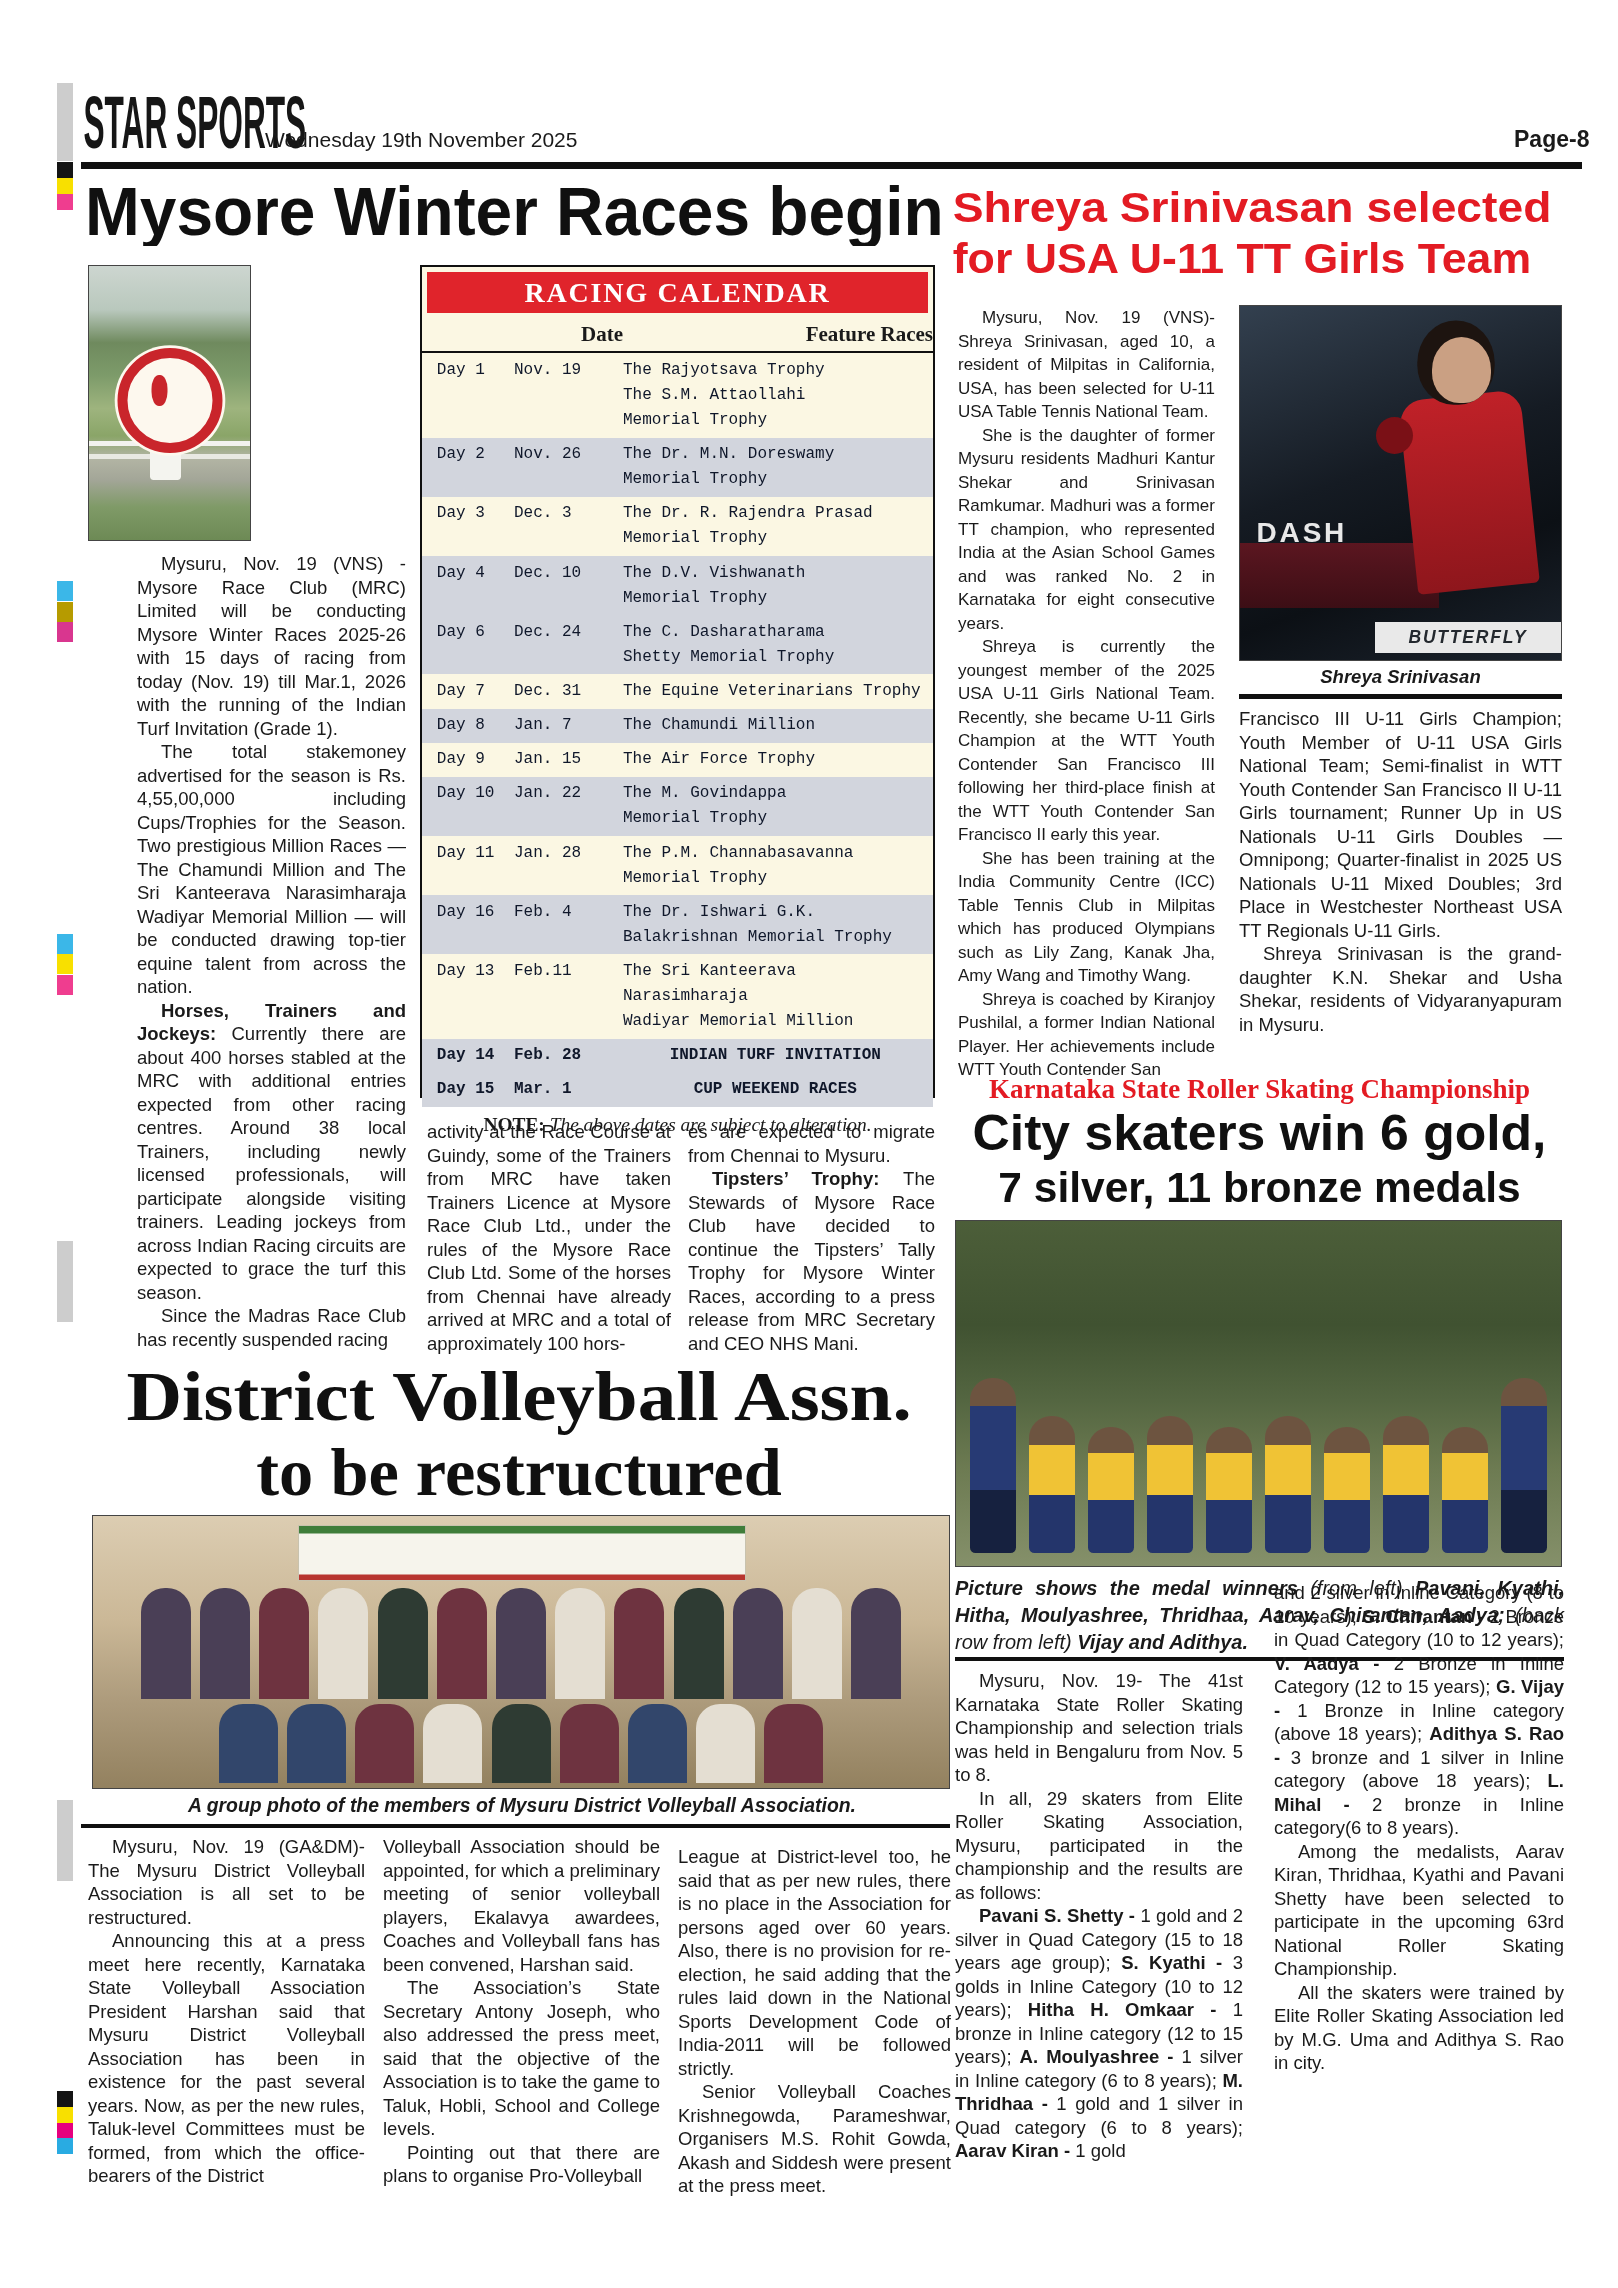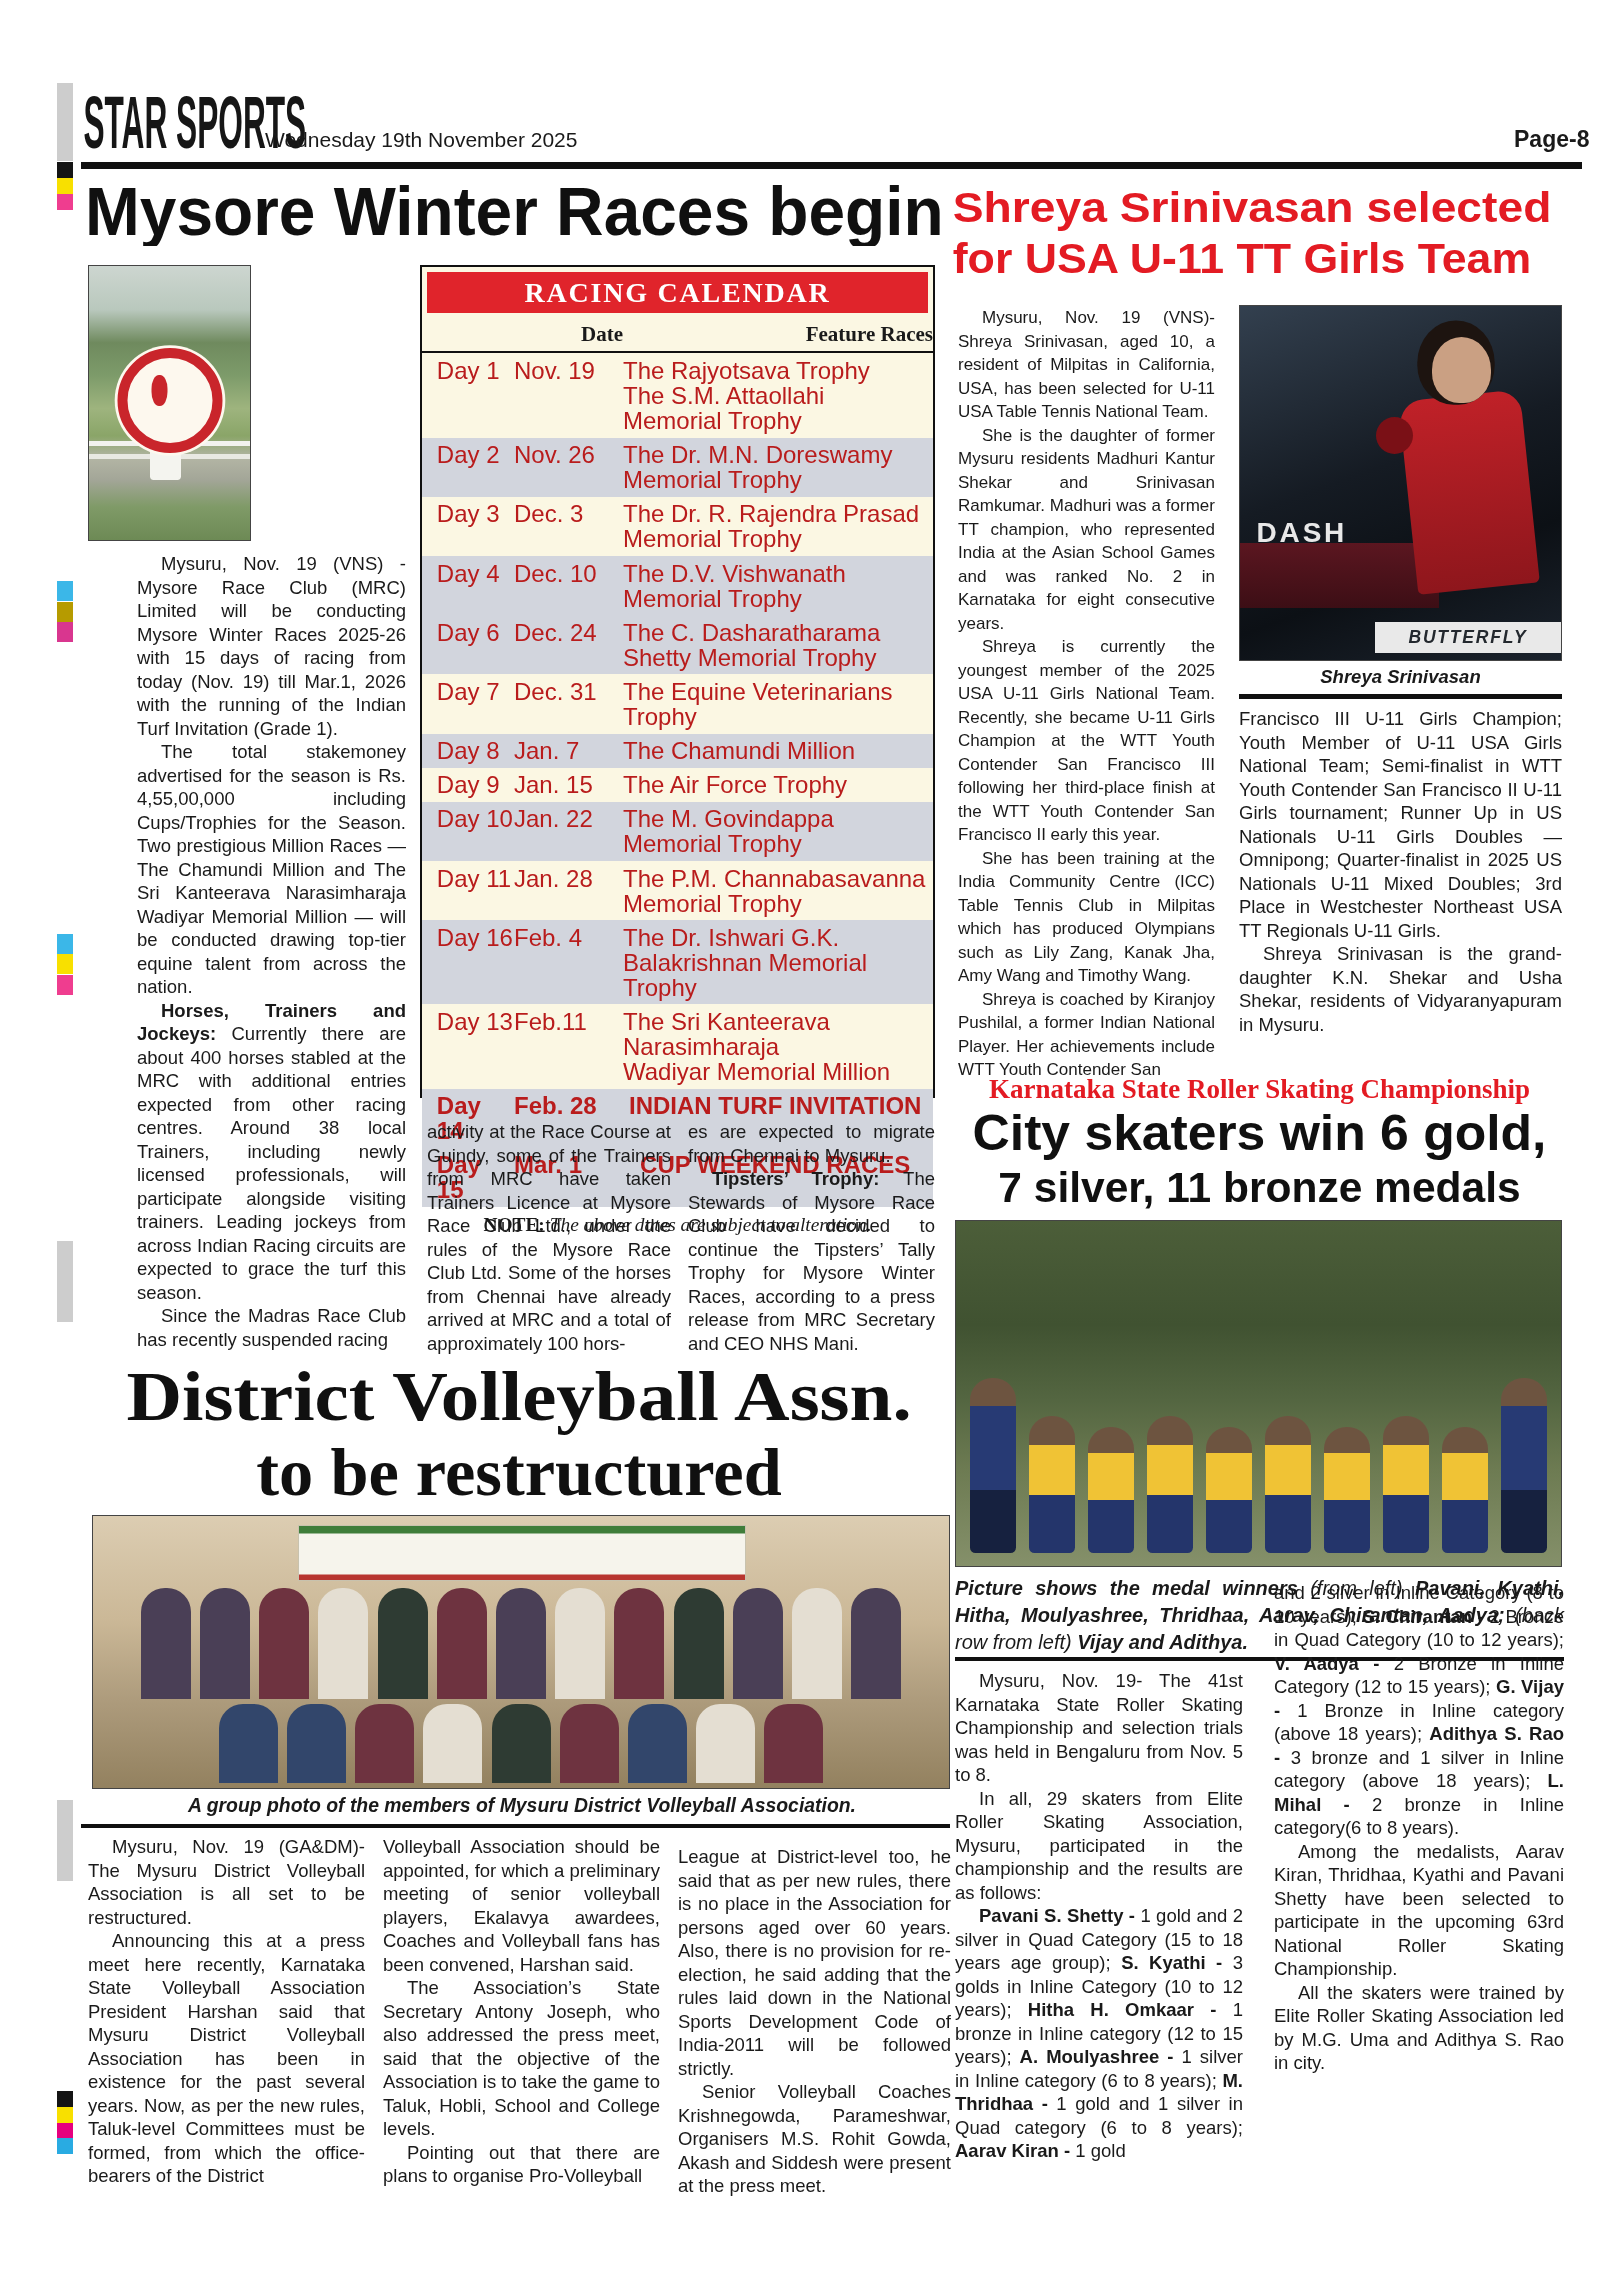--- a/index.html
+++ b/index.html
@@ -25,21 +25,21 @@
   .disp-serif text{font-family:"Liberation Serif",serif;font-weight:bold;fill:#101010}
 
   
   .cal{box-sizing:border-box;border:2.8px solid #101010;background:#fbf7e3}
   .cal-title{margin:4.6px 4.6px 3.7px;background:#e0242b;color:#fff;font-family:"Liberation Serif",serif;
              font-weight:bold;font-size:28px;line-height:41px;text-align:center;letter-spacing:1.8px}
   .cal-grid{display:grid;grid-template-columns:92px 109px 1fr}
   .cal-hdr{font-family:"Liberation Serif",serif;font-weight:bold;font-size:21px;
            padding:5.5px 0 4.6px;border-bottom:2.8px solid #101010}
   .cal-hdr div{text-align:right}
-  .cal-row{font-family:Liberation Sans, sans-serif;font-size:24px;line-height:25px;padding:4.6px 5.5px 4.6px 0;color:#b91c1c}
+  .cal-row{font-family:Liberation Mono, monospace;font-size:16px;line-height:25px;padding:4.6px 5.5px 4.6px 0;color:#0f172a}
   .c-day{padding-left:14.8px}
   .shade{background:#d2d5dd}
   .boldrow{font-weight:bold}
   .boldrow .c-feat{text-align:center}
   .cal-note{font-family:"Liberation Serif",serif;font-size:19.4px;text-align:center;padding:6.5px 3.7px 0}
   .cal-note .i{font-style:italic}
 
   
   .kicker{font-family:"Liberation Serif",serif;font-weight:bold;font-size:27px;color:#e31b23;text-align:center}
   .cap-center{font-weight:bold;font-style:italic;text-align:center}

